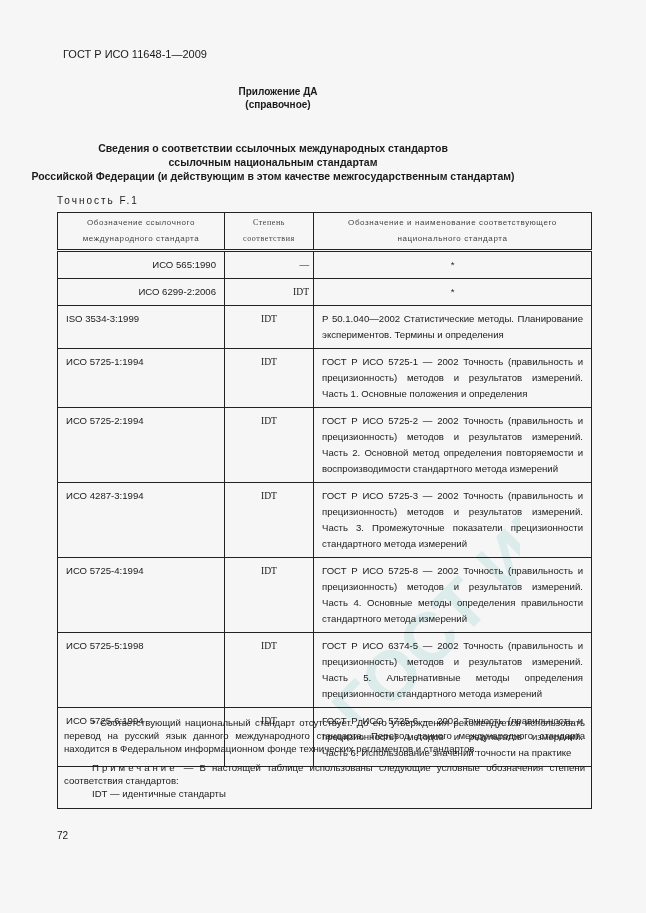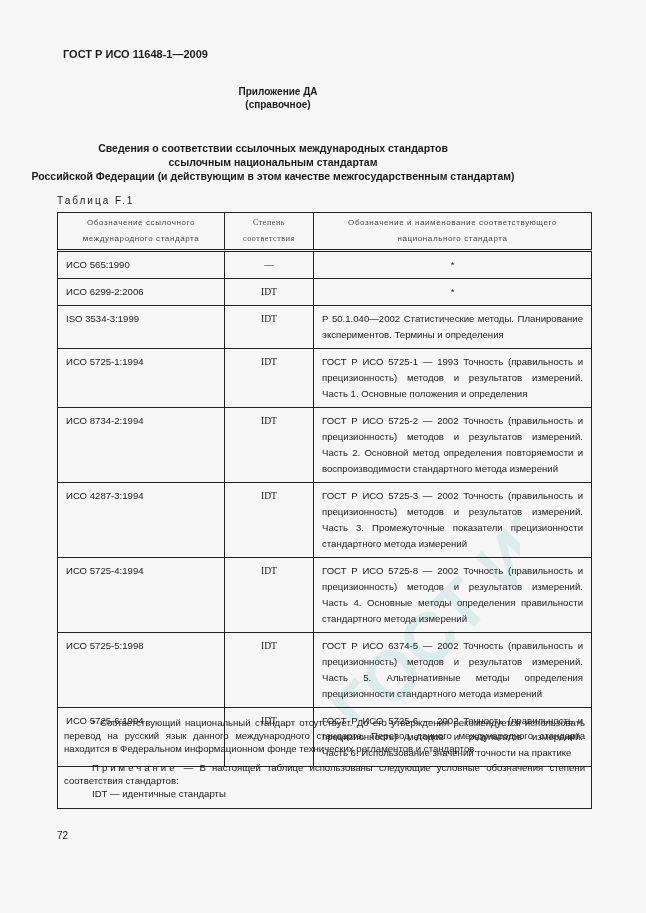--- a/index.html
+++ b/index.html
@@ -1,38 +1,38 @@
 <!DOCTYPE html>
 <html><head>
 <meta charset="utf-8">
 <style>
   html, body { margin: 0; padding: 0; }
   body {
     width: 646px; height: 913px; background: #f6f6f6; position: relative;
     font-family: "Liberation Sans", sans-serif; color: #1a1a1a; overflow: hidden;
   }
-  .doc-header { position: absolute; left: 47px; top: 48px; font-size: 11px; font-weight: bold; padding-left: 16px; }
+  .doc-header { position: absolute; left: 47px; top: 48px; font-size: 11px; font-weight: normal; padding-left: 16px; }
   .appendix { position: absolute; left: 0; width: 556px; top: 85px; text-align: center; font-size: 10px; font-weight: bold; line-height: 13px; }
   .main-title { position: absolute; left: 0; width: 546px; top: 141px; text-align: center; font-size: 10.5px; font-weight: bold; line-height: 14px; }
   .table-label { position: absolute; left: 57px; top: 195px; font-size: 10px; letter-spacing: 2px; }
   table.f1 {
     position: absolute; left: 57px; top: 212px; width: 535px;
     border-collapse: collapse; font-size: 9.6px; line-height: 16px;
   }
   table.f1 td, table.f1 th { border: 1px solid #222; vertical-align: top; }
   table.f1 th {
     font-weight: normal; font-size: 8px; color: #444; letter-spacing: 0.6px;
     text-align: center; vertical-align: middle; height: 29px; padding: 2px 4px;
     border-bottom: 3px double #222;
   }
   .c1 { width: 150px; padding: 5px 8px; }
   .c2 { width: 80px; text-align: center; padding: 5px 4px; font-family: Liberation Serif, serif; }
   .c3 { padding: 5px 8px 5px 8px; text-align: justify; }
   .c3.star { text-align: center; }
-  tr.short td { height: 13px; padding-top: 5px; padding-bottom: 5px; }
+  tr.short td { height: 13px; padding-top: 5px; padding-bottom: 5px; text-align: right; }
   .foot-box {
     border: 1px solid #222; border-top: none; position: absolute; left: 57px; top: 688px;
     width: 533px; padding: 6px 6px 8px 6px; font-size: 9.6px; line-height: 13px; text-align: justify;
   }
   .foot-box p { margin: 0; }
   .indent { text-indent: 28px; }
   .note { margin-top: 6px !important; }
   .spaced { letter-spacing: 3px; }
   .page-num { position: absolute; left: 57px; top: 830px; font-size: 10px; }
   .watermark { position: absolute; left: 140px; top: 270px; width: 380px; height: 450px; pointer-events: none; opacity: 0.12; }
@@ -47,21 +47,21 @@
   <div>(справочное)</div>
 </div>
 
 <div class="main-title">
   <div>Сведения о соответствии ссылочных международных стандартов</div>
   <div>ссылочным национальным стандартам</div>
   <div>Российской Федерации (и действующим в этом качестве межгосударственным стандартам)</div>
 </div>
 
 <div class="table-label">
-  <span>Таблица</span>
+  <span>Точность</span>
   <span>F.1</span>
 </div>
 
 <svg class="watermark" viewBox="0 0 380 450">
   <text x="40" y="420" transform="rotate(-45 190 225)" font-size="70" font-weight="bold" font-family="Liberation Sans, sans-serif" fill="#2aa7a1">ГОСТ ИНФОРМ.RU</text>
 </svg>
 
 <table class="f1">
   <thead>
     <tr>
@@ -82,24 +82,24 @@
         <td class="c3 star">*</td>
       </tr>
       <tr>
         <td class="c1">ISO 3534-3:1999</td>
         <td class="c2">IDT</td>
         <td class="c3">Р 50.1.040—2002 Статистические методы. Планирование экспериментов. Термины и определения</td>
       </tr>
       <tr>
         <td class="c1">ИСО 5725-1:1994</td>
         <td class="c2">IDT</td>
-        <td class="c3">ГОСТ Р ИСО 5725-1 — 1993 Точность (правильность и прецизионность) методов и результатов измерений. Часть 1. Основные положения и определения</td>
+        <td class="c3">ГОСТ Р ИСО 5725-1 — 2002 Точность (правильность и прецизионность) методов и результатов измерений. Часть 1. Основные положения и определения</td>
       </tr>
       <tr>
-        <td class="c1">ИСО 8734-2:1994</td>
+        <td class="c1">ИСО 5725-2:1994</td>
         <td class="c2">IDT</td>
         <td class="c3">ГОСТ Р ИСО 5725-2 — 2002 Точность (правильность и прецизионность) методов и результатов измерений. Часть 2. Основной метод определения повторяемости и воспроизводимости стандартного метода измерений</td>
       </tr>
       <tr>
         <td class="c1">ИСО 4287-3:1994</td>
         <td class="c2">IDT</td>
         <td class="c3">ГОСТ Р ИСО 5725-3 — 2002 Точность (правильность и прецизионность) методов и результатов измерений. Часть 3. Промежуточные показатели прецизионности стандартного метода измерений</td>
       </tr>
       <tr>
         <td class="c1">ИСО 5725-4:1994</td>

